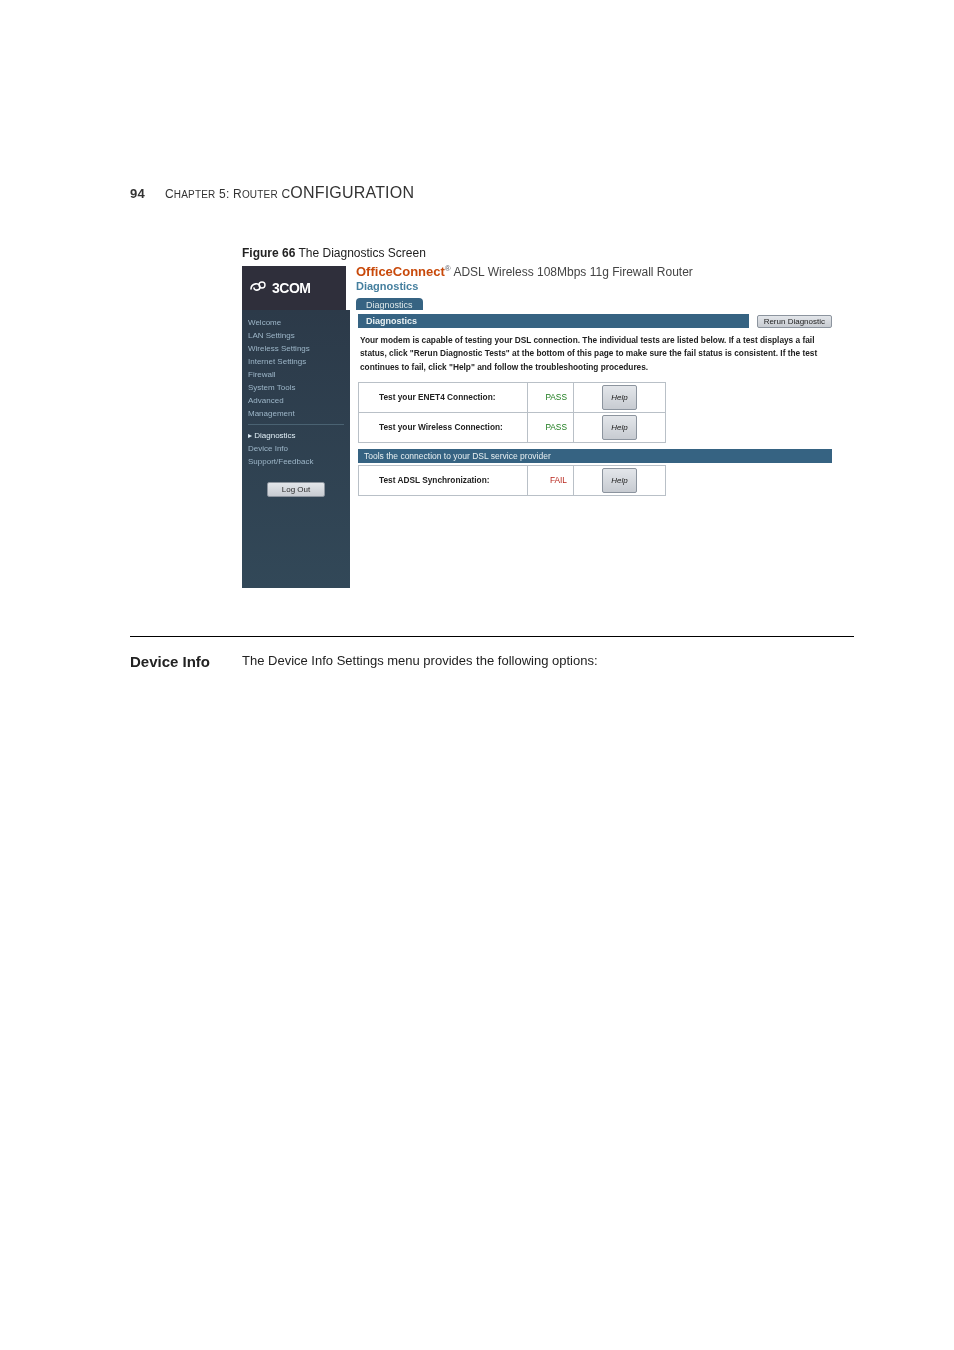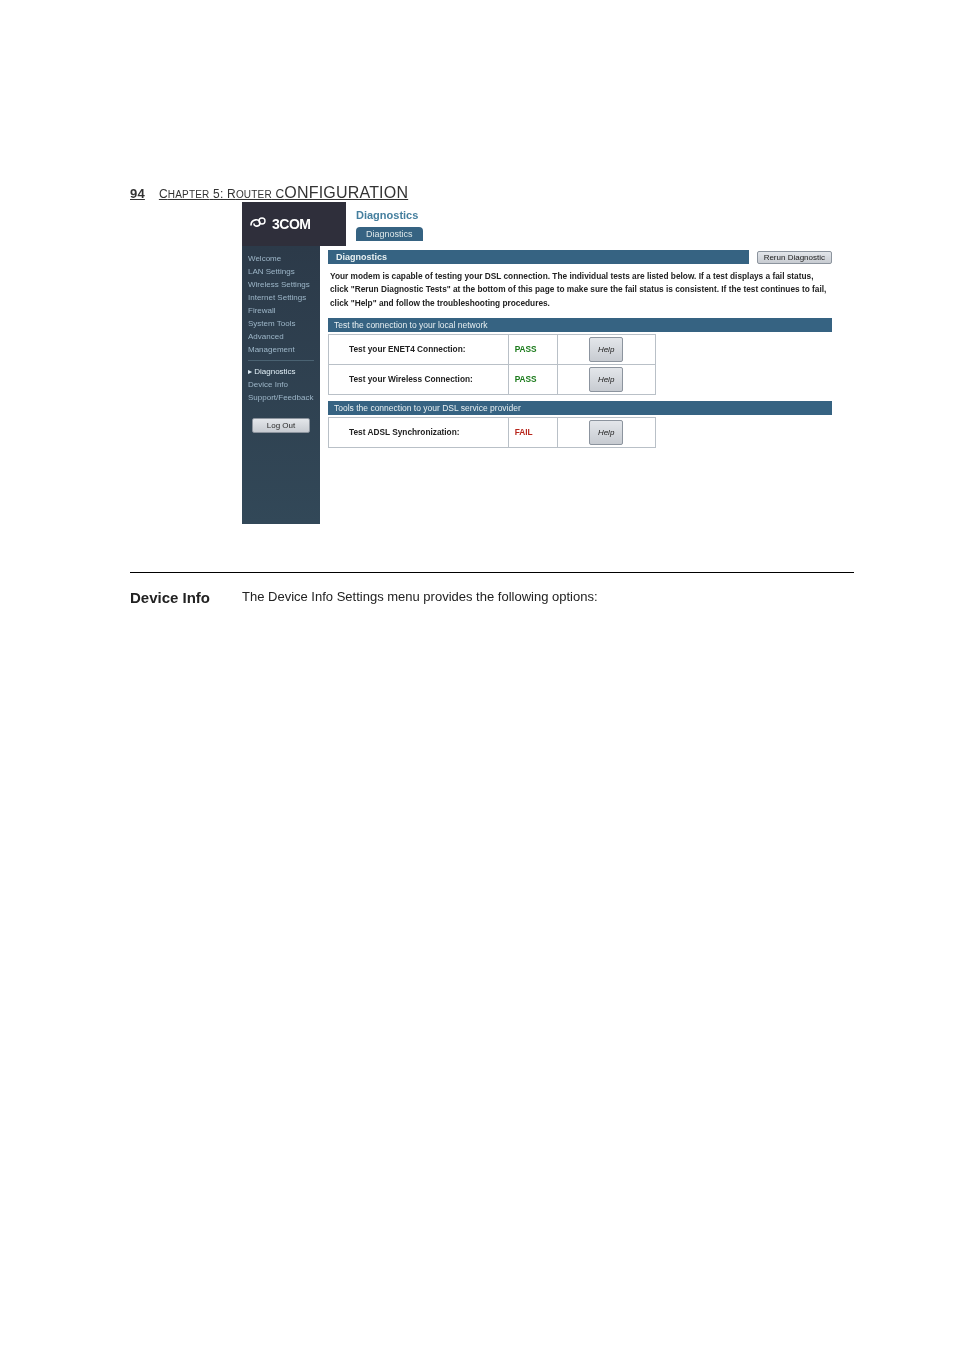--- a/index.html
+++ b/index.html
@@ -12,25 +12,25 @@
   .page {
     width: 954px;
     height: 1350px;
     box-sizing: border-box;
     padding: 184px 100px 0 130px;
     position: relative;
   }
   .page-header {
     display: flex;
     align-items: baseline;
-    gap: 14px;
+    gap: 20px;
     font-size: 12px;
     letter-spacing: 0.2px;
     color: #333;
-    text-decoration: underline;
+    margin-bottom: 44px;
   }
   .page-number { font-weight: 700; font-size: 13px; }
   .chap-caps { font-variant: small-caps; }
   .figure-caption {
     font-size: 12px;
     margin: 0 0 6px 112px;
     color: #222;
   }
   .figure-caption .bold { font-weight: 700; }
   .screenshot-wrap {
@@ -76,21 +76,21 @@
     padding: 2px 10px;
     border-top-left-radius: 4px;
     border-top-right-radius: 4px;
   }
   .sc-body {
     display: flex;
     align-items: stretch;
     height: 278px;
   }
   .sc-sidebar {
-    width: 78px;
+    width: 108px;
     background: linear-gradient(#2c3a49, #324858);
     color: #9db6c8;
     font-size: 8px;
     display: flex;
     flex-direction: column;
     padding: 6px 6px;
     box-sizing: border-box;
   }
   .sc-sidebar .nav-item { padding: 2px 0; cursor: pointer; }
   .sc-sidebar hr {
@@ -164,21 +164,21 @@
     width: 65%;
     margin-top: 2px;
   }
   table.diag td {
     border: 1px solid #b9c0c7;
     padding: 2px 6px;
     font-size: 8.3px;
     vertical-align: middle;
   }
   table.diag td.label { font-weight: 700; width: 55%; padding-left: 20px; }
-  table.diag td.status { width: 15%; font-weight: 700; text-align: left; }
+  table.diag td.status { width: 15%; font-weight: 400; text-align: right; }
   .status.pass { color: #1a7a1a; }
   .status.fail { color: #b8261c; }
   .help-btn {
     background: linear-gradient(#e3e6ea, #c7cbd1);
     border: 1px solid #8c949e;
     font-size: 8px;
     padding: 7px 8px;
     border-radius: 2px;
     cursor: pointer;
     display: inline-block;
@@ -208,33 +208,40 @@
 <div class="page">
 
   <div class="page-header">
     <span class="page-number">94</span>
     <span class="chap-caps">
       <span>C</span><span style="font-size:10px">HAPTER</span>
       <span>5: R</span><span style="font-size:10px">OUTER</span><span> C</span><span style="font-size:16px">ONFIGURATION</span>
     </span>
   </div>
 
+  <p class="figure-caption">
+    <span class="bold">Figure 66</span><span>   The Diagnostics Screen</span>
+  </p>
 
   <div class="screenshot-wrap">
     <div class="sc-banner">
       <div class="sc-logo">
         <span class="swirl">
           <svg width="18" height="14" viewBox="0 0 18 14">
               <path d="M3 9 C3 3, 12 2, 12 7 C12 11, 6 11, 6 8" fill="none" stroke="#fff" stroke-width="1.6" stroke-linecap="round"></path>
               <circle cx="14" cy="5" r="3" fill="none" stroke="#fff" stroke-width="1.4"></circle>
             </svg>
         </span>
         <span class="brand">3COM</span>
       </div>
       <div class="sc-title">
+        <div class="sc-title-top">
+          <span class="oc">OfficeConnect</span><span style="font-size:8px;vertical-align:super">®</span>
+          <span style="color:#444">ADSL Wireless 108Mbps 11g Firewall Router</span>
+        </div>
         <div class="sc-title-mid">Diagnostics</div>
         <div class="sc-tabrow"><span class="sc-tab">Diagnostics</span></div>
       </div>
     </div>
 
     <div class="sc-body">
       <div class="sc-sidebar">
         <div class="nav-item">Welcome</div>
         <div class="nav-item">LAN Settings</div>
         <div class="nav-item">Wireless Settings</div>
@@ -252,21 +259,20 @@
         <div class="sc-sidebar-spacer"></div>
       </div>
 
       <div class="sc-content">
         <div class="sc-section-title">
           <div class="bar">Diagnostics</div>
           <div class="rerun-btn">Rerun Diagnostic</div>
         </div>
         <div class="sc-desc">Your modem is capable of testing your DSL connection. The individual tests are listed below. If a test displays a fail status, click "Rerun Diagnostic Tests" at the bottom of this page to make sure the fail status is consistent. If the test continues to fail, click "Help" and follow the troubleshooting procedures.</div>
 
-        <div class="subhead">Test the connection to your local network</div>
         <table class="diag">
           <tbody>
               <tr>
             <td class="label">Test your ENET4 Connection:</td>
             <td class="status pass">PASS</td>
             <td class="help-cell"><span class="help-btn">Help</span></td>
           </tr>
           <tr>
             <td class="label">Test your Wireless Connection:</td>
             <td class="status pass">PASS</td>

